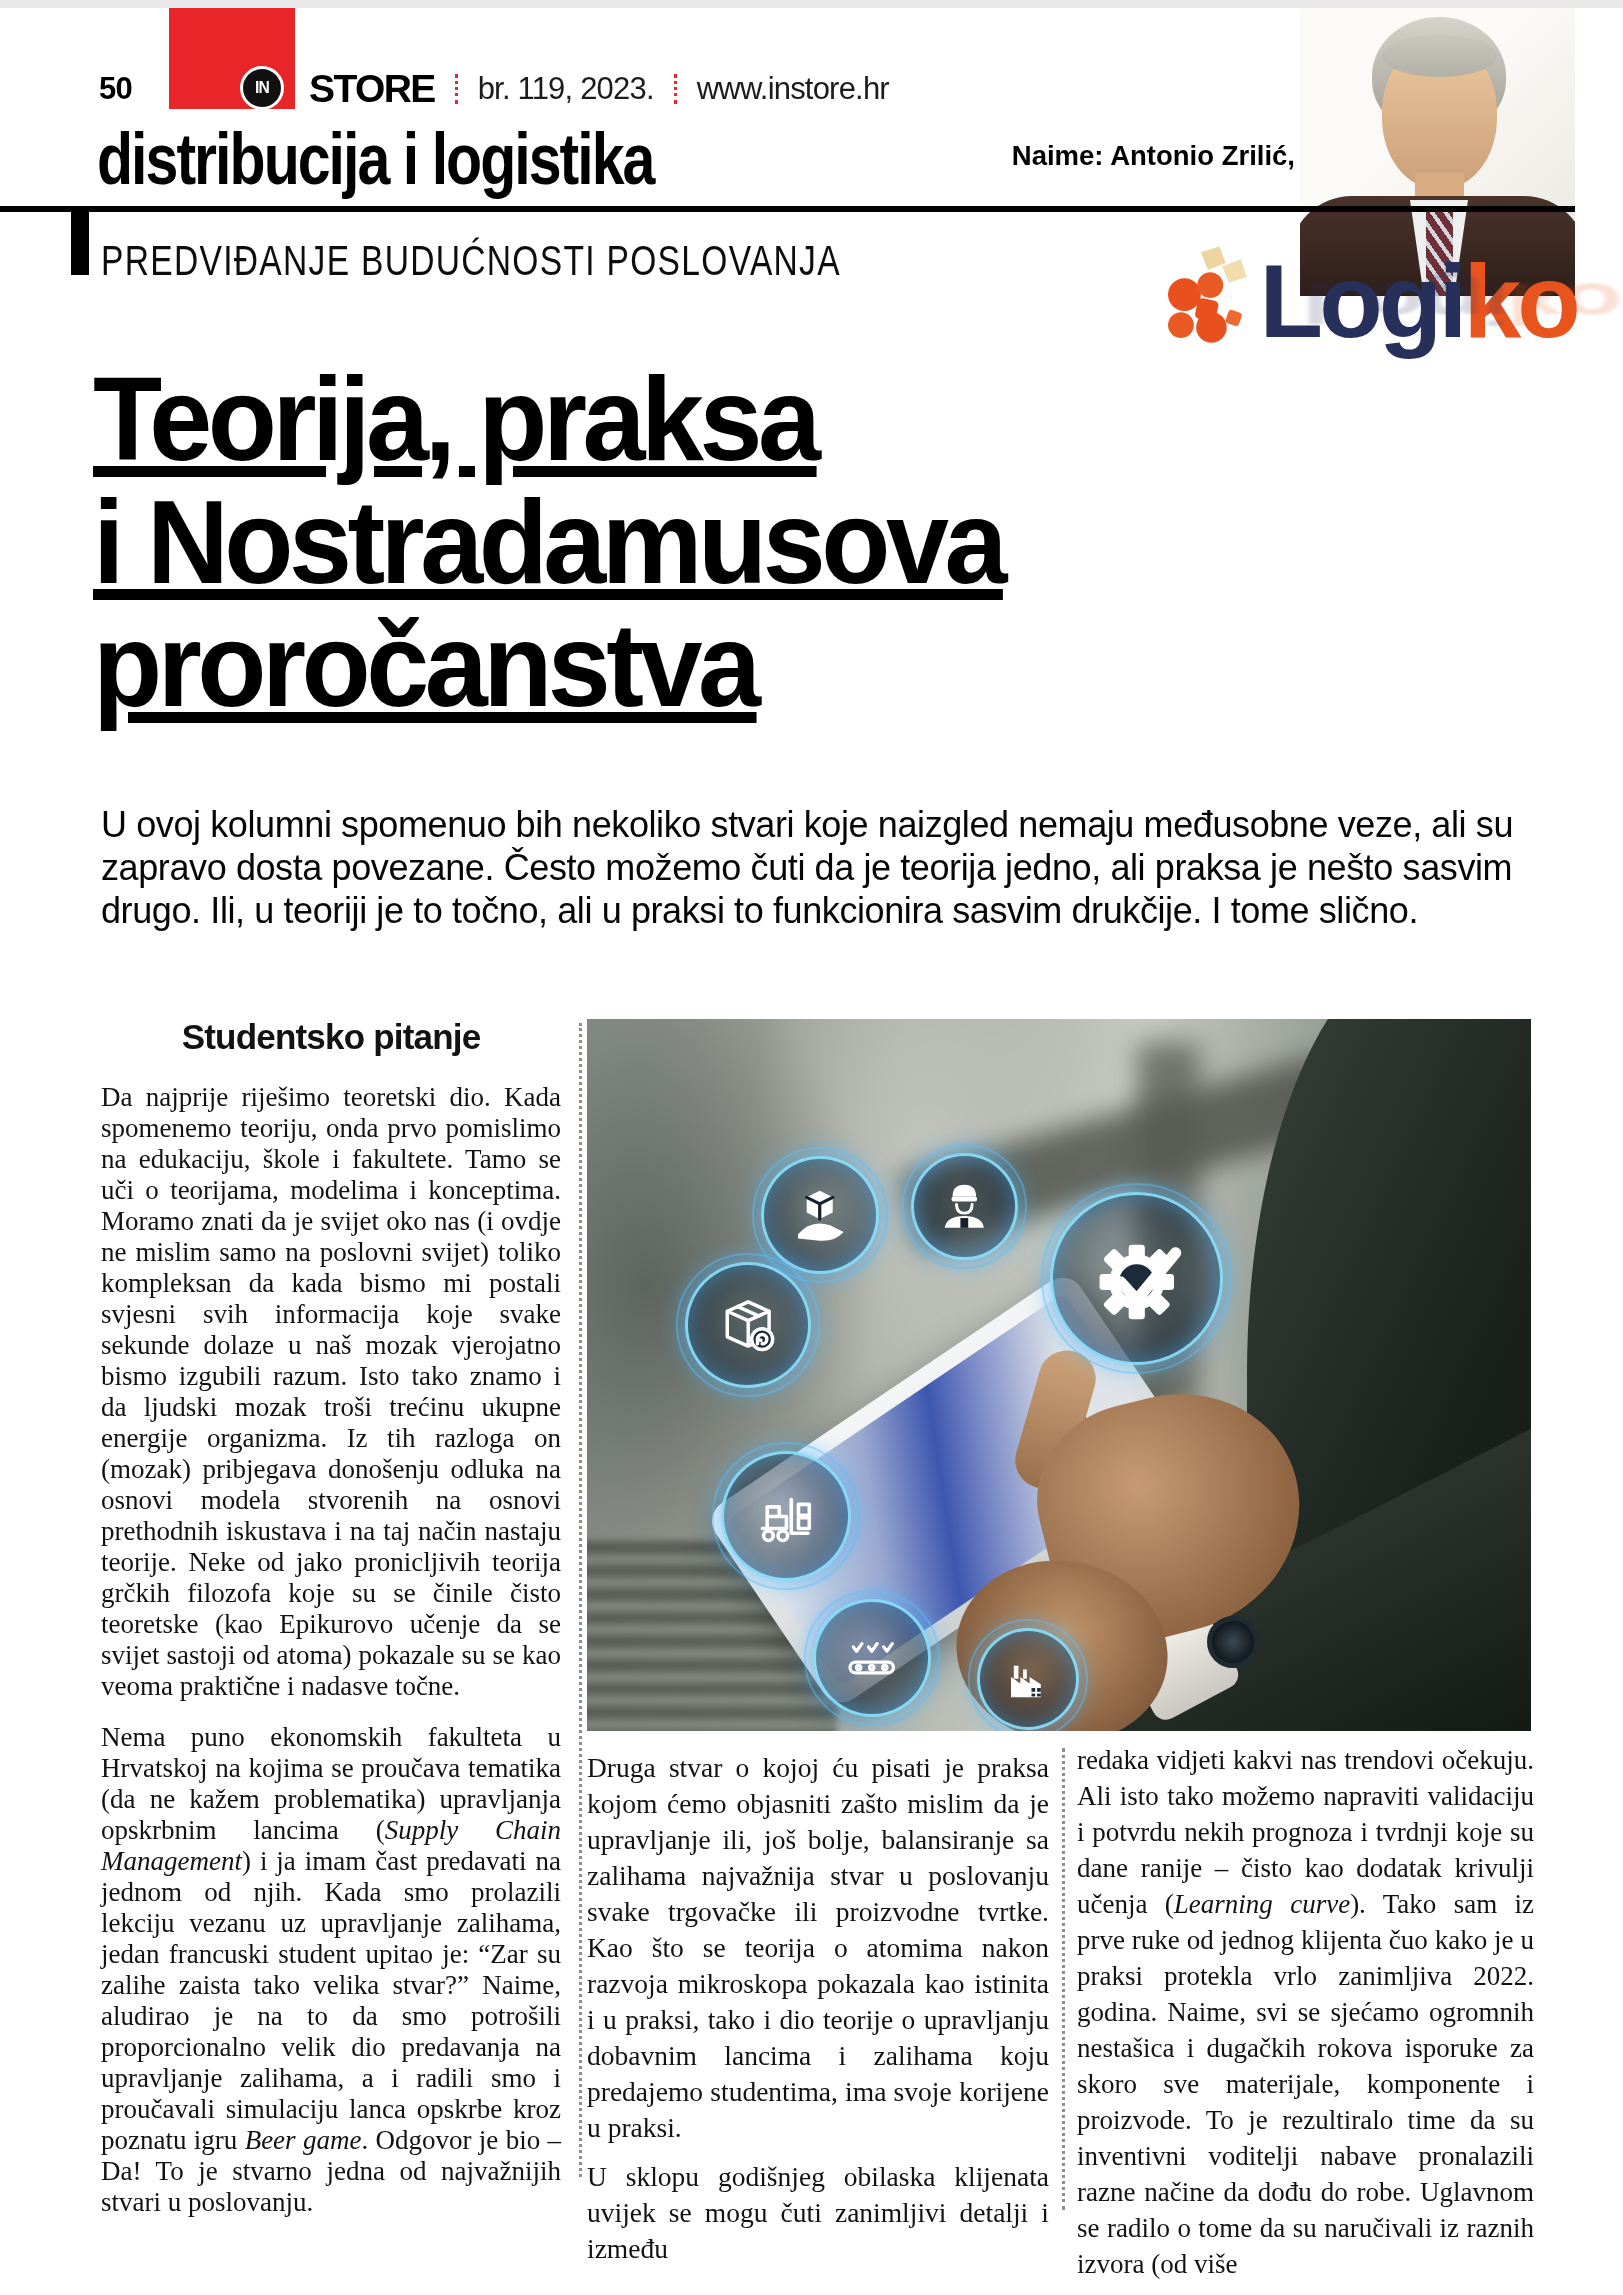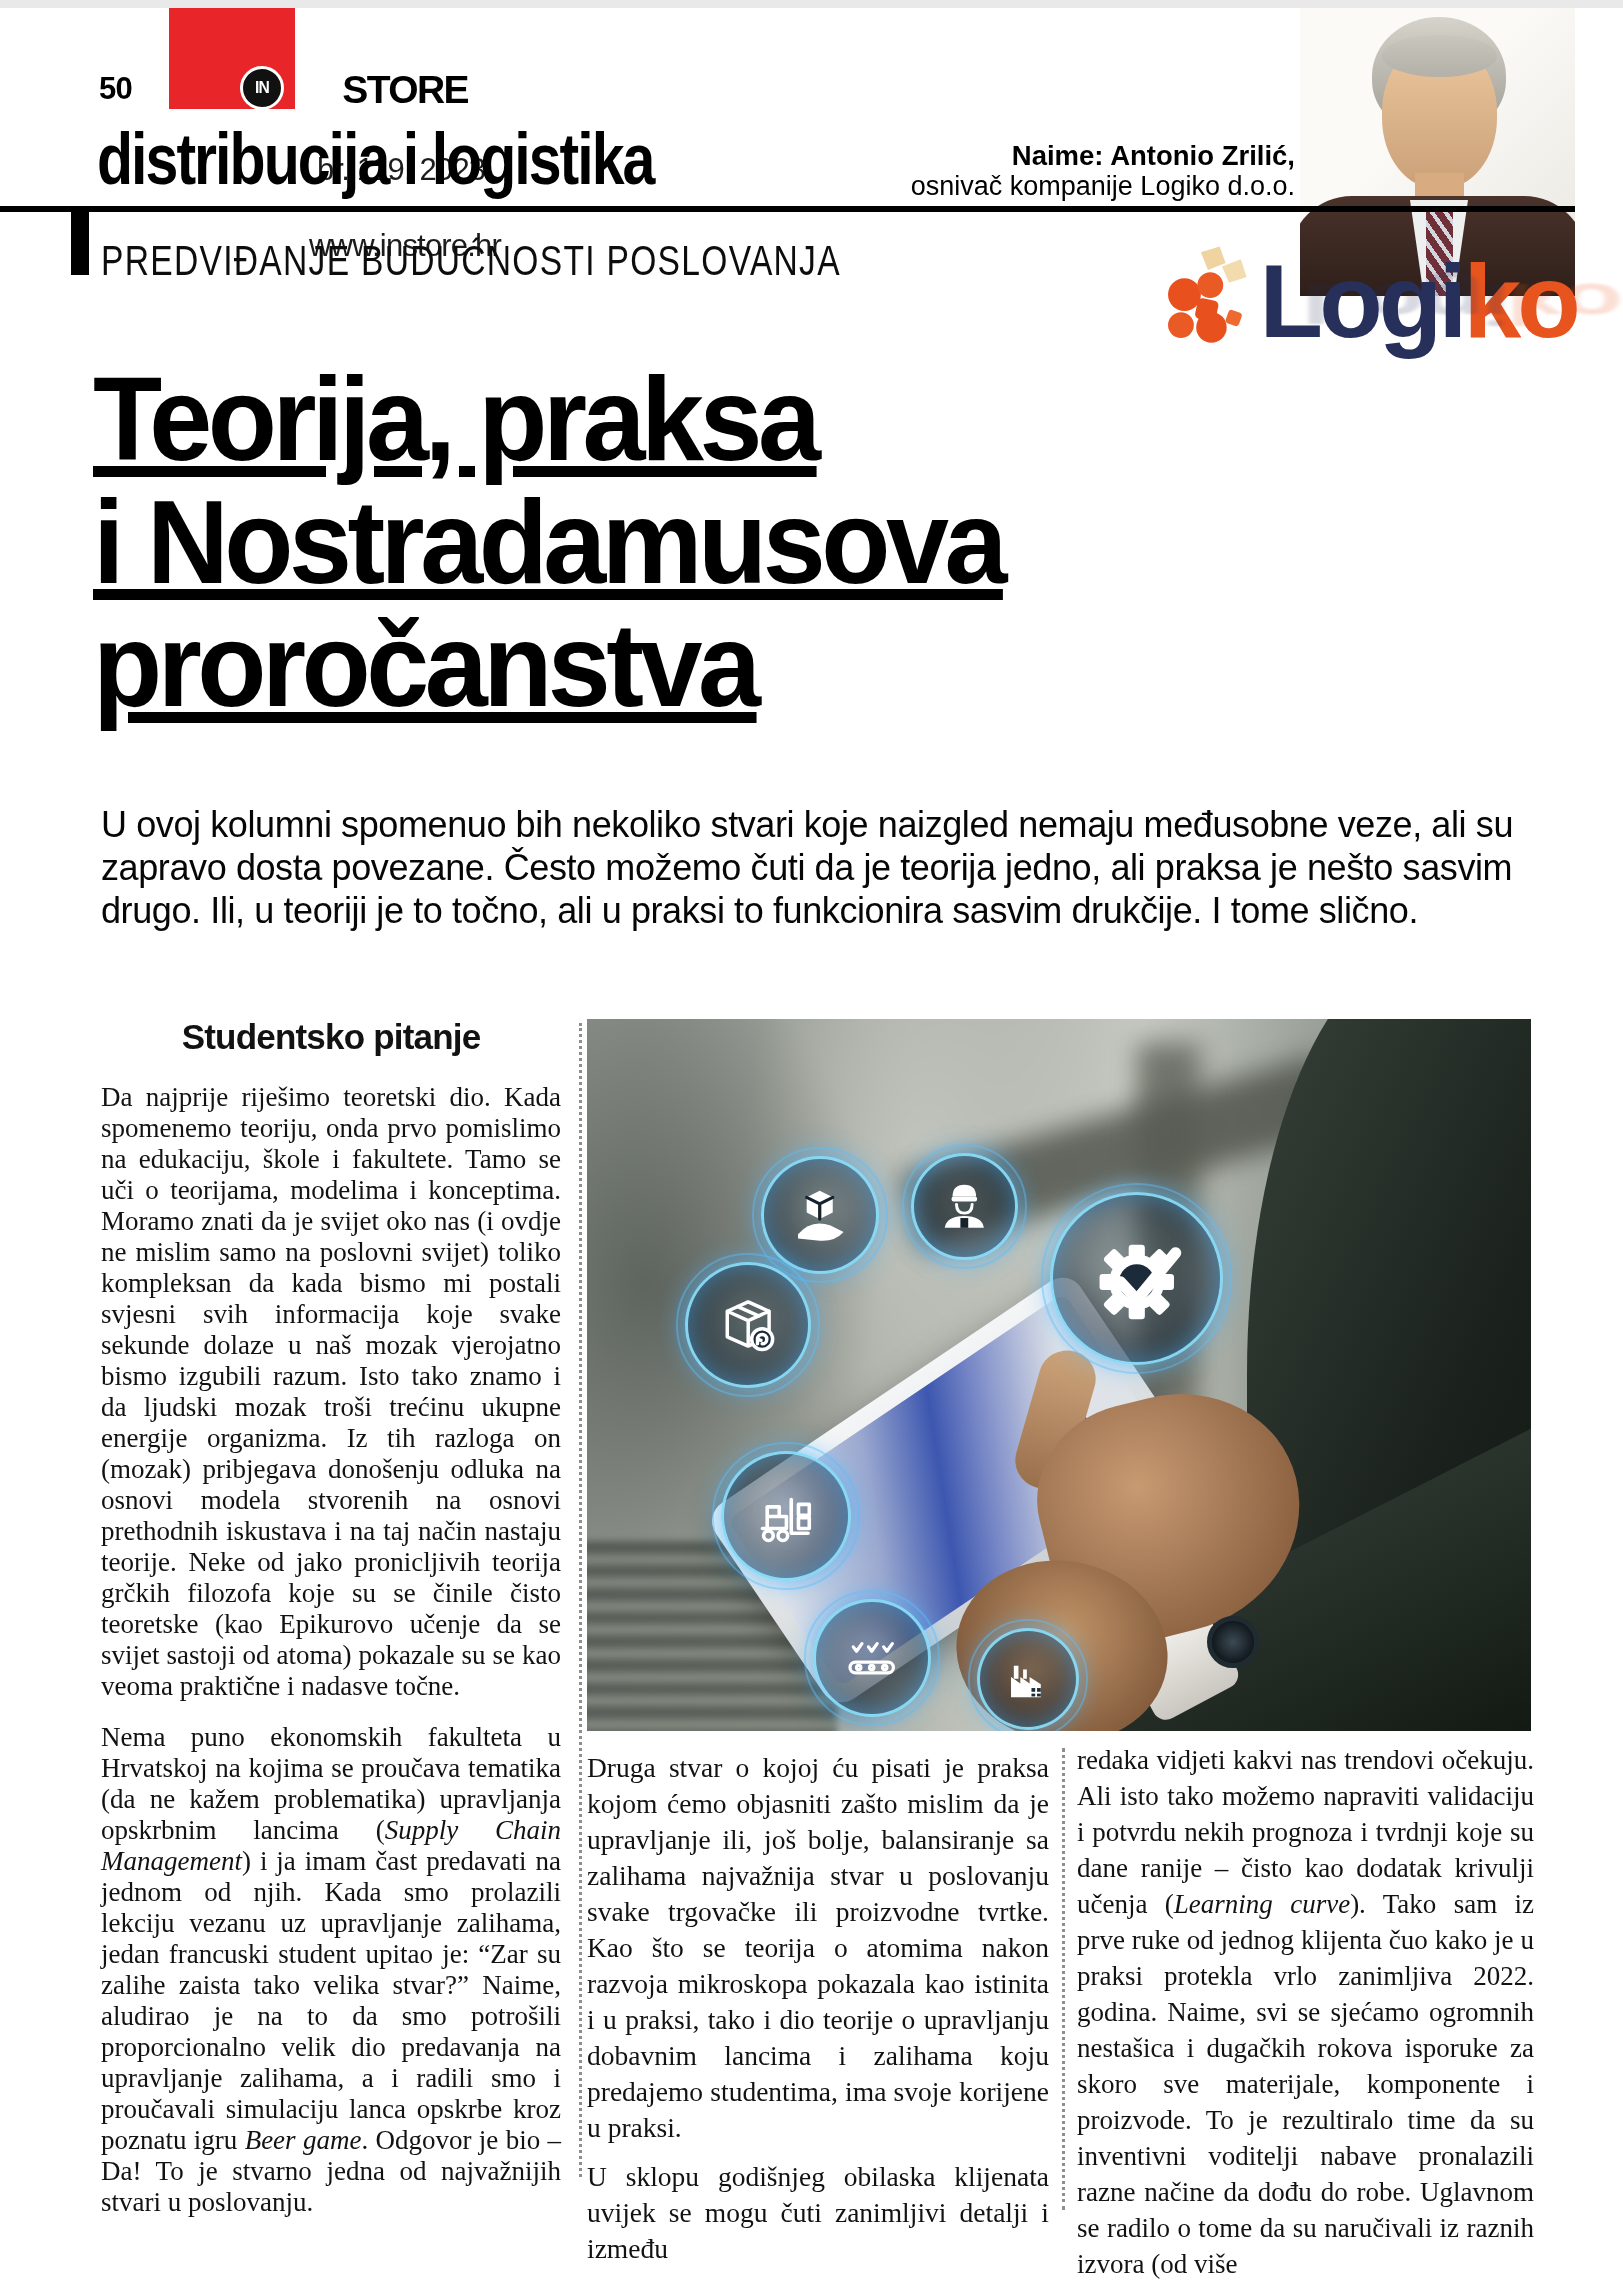--- a/index.html
+++ b/index.html
@@ -5,21 +5,21 @@
   html,body{margin:0;padding:0;background:#e9e9e9;}
   .page{position:relative;width:1623px;height:2295px;background:#ffffff;margin:8px auto;
         font-family:"Liberation Sans",sans-serif;overflow:hidden;color:#000;}
 
   
   .pageno{position:absolute;left:99px;top:63px;font-size:31px;font-weight:800;letter-spacing:-0.8px;}
   .redblock{position:absolute;left:169px;top:0;width:126px;height:101px;background:#e8262a;}
   .in-circle{position:absolute;left:240px;top:58px;width:44px;height:44px;border-radius:50%;
              background:#111;border:3.1px solid #fff;color:#fff;display:flex;align-items:center;justify-content:center;
              font-size:15.7px;font-weight:800;letter-spacing:-0.8px;box-sizing:border-box;}
-  .masthead{position:absolute;left:309px;top:60px;display:flex;align-items:center;gap:20px;height:41px;flex-direction:column;}
+  .masthead{position:absolute;left:309px;top:60px;display:flex;align-items:center;gap:20px;height:41px;}
   .store{font-size:39px;font-weight:800;letter-spacing:-1.6px;}
   .mast-sep{height:30px;border-left:3.1px dotted #e8262a;}
   .mast-item{font-size:31px;color:#1c1c1c;letter-spacing:-0.8px;}
 
   .section-title{position:absolute;left:97px;top:110px;margin:0;font-size:72px;font-weight:800;
                  letter-spacing:-2.4px;transform:scaleX(.82);transform-origin:left top;white-space:nowrap;}
 
   .author{position:absolute;left:785px;top:132px;width:510px;text-align:right;line-height:31px;}
   .author .a1{font-size:27.5px;font-weight:700;}
   .author .a2{font-size:27px;font-weight:400;}
@@ -142,21 +142,20 @@
     <span class="mast-sep"></span>
     <span class="mast-item">br. 119, 2023.</span>
     <span class="mast-sep"></span>
     <span class="mast-item">www.instore.hr</span>
   </div>
 
   <h1 class="section-title">distribucija i logistika</h1>
 
   <div class="author">
     <div class="a1">Naime: Antonio Zrilić,</div>
-    <div class="a2">osnivač kompanije Logiko d.o.o.</div>
   </div>
 
   <div class="author-photo">
     <div class="ap-hair"></div>
     <div class="ap-face"></div>
     <div class="ap-hairline"></div>
     <div class="ap-neck"></div>
     <div class="ap-shoulders"></div>
     <div class="ap-shirt"></div>
     <div class="ap-tie"></div>

